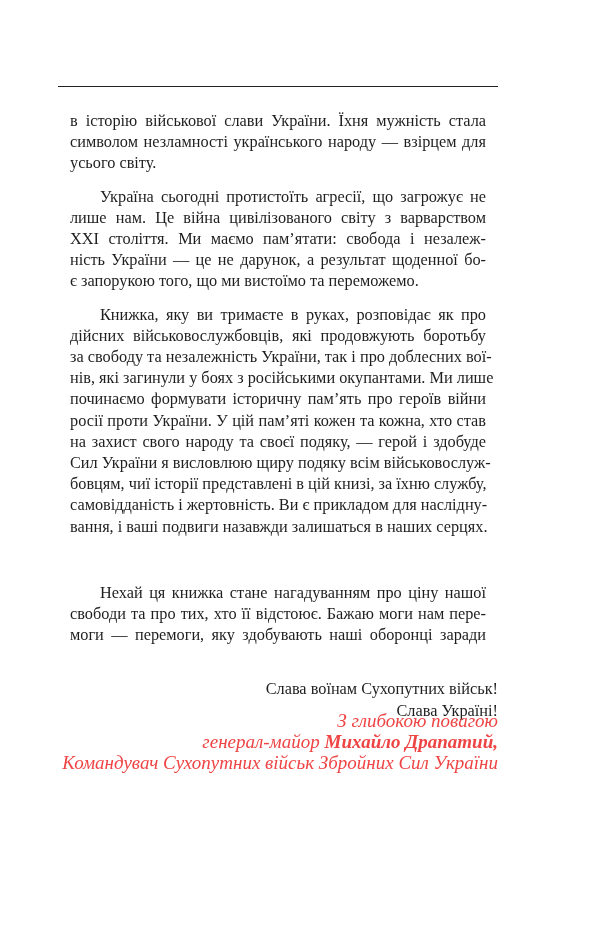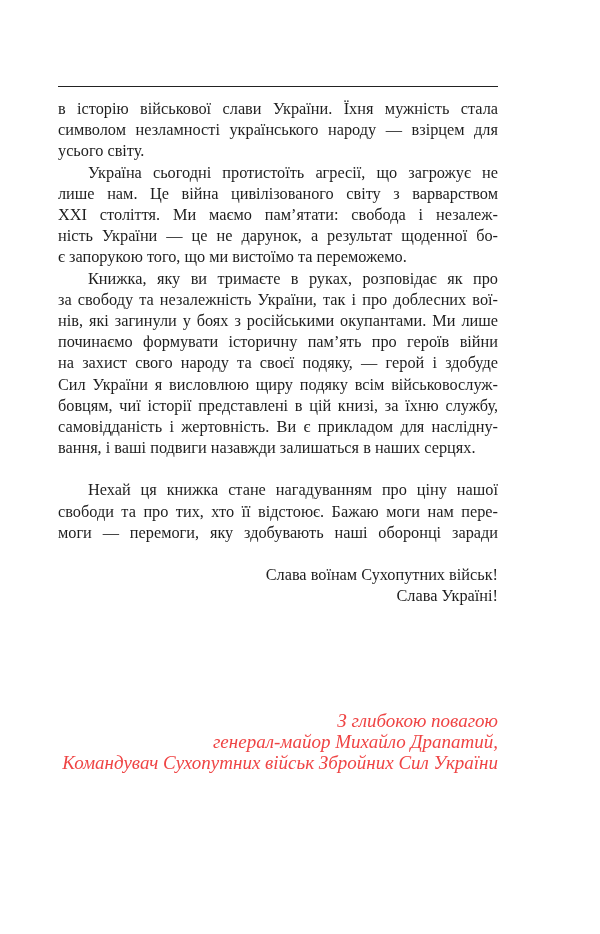--- a/index.html
+++ b/index.html
@@ -31,21 +31,21 @@
     }
     .text {
       position: absolute;
       left: 0;
       top: 98px;
       width: 440px;
       font-size: 16.3px;
       line-height: 21.2px;
     }
     .text p {
-      margin: 0;
+      margin: 12px;
       text-align: justify;
       text-align-last: left;
       hyphens: manual;
     }
     .line {
       display: block;
       text-align: justify;
       text-align-last: justify;
       white-space: nowrap;
     }
@@ -62,21 +62,21 @@
       right: 0;
       top: 710px;
       width: 440px;
       text-align: right;
       font-style: italic;
       font-size: 19px;
       line-height: 21.2px;
       color: #ef4444;
     }
     .signature span { display: block; }
-    .signature b { font-weight: normal; }
+    .signature b { font-weight: bold; }
   </style>
 </head>
 <body>
 
 <div class="page">
   <div class="rule"></div>
 
   <div class="text">
     <p>
       <span class="line">в історію військової слави України. Їхня мужність стала</span>
@@ -85,23 +85,25 @@
     </p>
     <p>
       <span class="line" style="padding-left:30px">Україна сьогодні протистоїть агресії, що загрожує не</span>
       <span class="line">лише нам. Це війна цивілізованого світу з варварством</span>
       <span class="line">XXI століття. Ми маємо пам’ятати: свобода і незалеж-</span>
       <span class="line">ність України — це не дарунок, а результат щоденної бо-</span>
       <span class="line last">є запорукою того, що ми вистоїмо та переможемо.</span>
     </p>
     <p>
       <span class="line" style="padding-left:30px">Книжка, яку ви тримаєте в руках, розповідає як про</span>
+      <span class="line">дійсних військовослужбовців, які продовжують боротьбу</span>
       <span class="line">за свободу та незалежність України, так і про доблесних вої-</span>
       <span class="line">нів, які загинули у боях з російськими окупантами. Ми лише</span>
       <span class="line">починаємо формувати історичну пам’ять про героїв війни</span>
+      <span class="line">росії проти України. У цій пам’яті кожен та кожна, хто став</span>
       <span class="line">на захист свого народу та своєї подяку, — герой і здобуде</span>
       <span class="line">Сил України я висловлюю щиру подяку всім військовослуж-</span>
       <span class="line">бовцям, чиї історії представлені в цій книзі, за їхню службу,</span>
       <span class="line">самовідданість і жертовність. Ви є прикладом для наслідну-</span>
       <span class="line last">вання, і ваші подвиги назавжди залишаться в наших серцях.</span>
     </p>
     <div class="gap"></div>
     <p>
       <span class="line" style="padding-left:30px">Нехай ця книжка стане нагадуванням про ціну нашої</span>
       <span class="line">свободи та про тих, хто її відстоює. Бажаю моги нам пере-</span>

